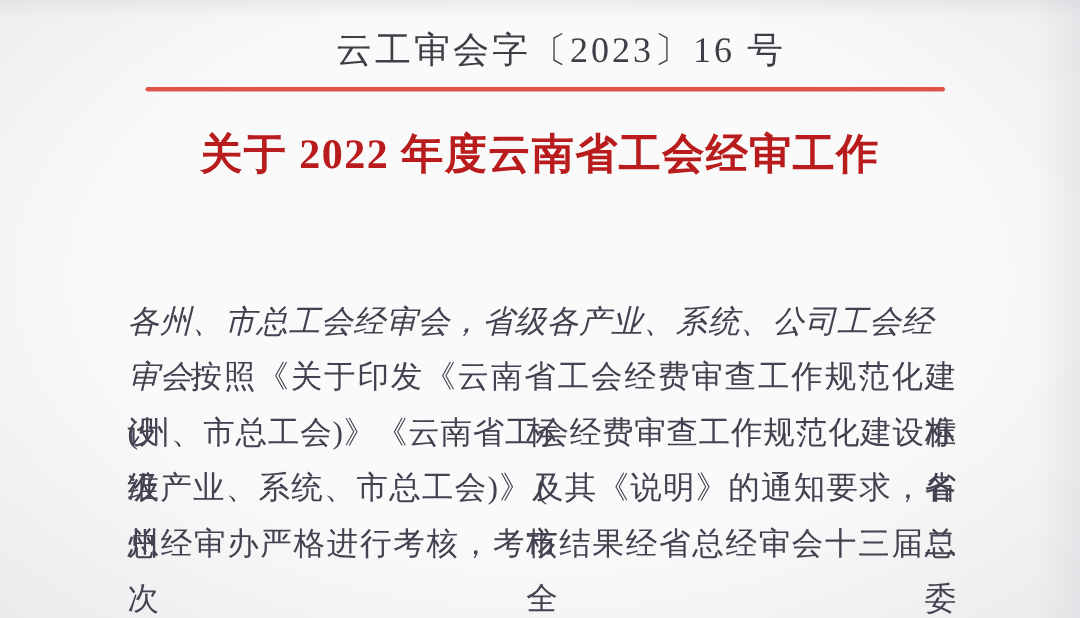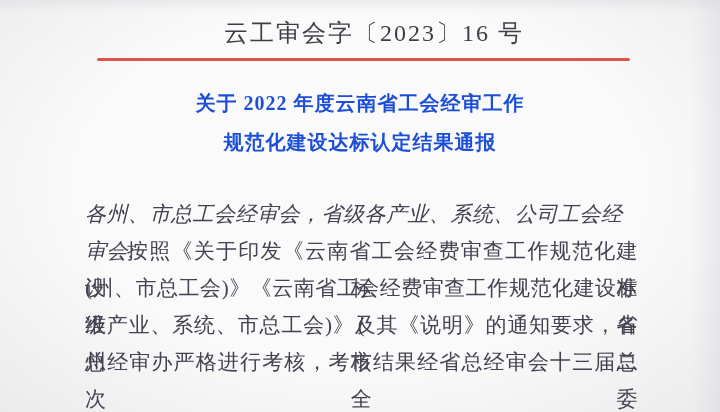--- a/index.html
+++ b/index.html
@@ -40,25 +40,25 @@
     height: 3px;
     border-radius: 2px;
   }
   .title {
     position: absolute;
     top: 84px;
     left: 0;
     width: 100%;
     margin: 0;
     text-align: center;
-    font-size: 20px;
+    font-size: 28px;
     font-weight: bold;
     line-height: 39px;
     letter-spacing: 1px;
-    color: #1d4ed8;
+    color: #b91c1c;
   }
   .title-line { display: block; }
   .doc-body {
     position: absolute;
     left: 85px;
     top: 196px;
     width: 553px;
     font-size: 21px;
     color: #424250;
   }
@@ -78,21 +78,20 @@
 <body>
 
 <div class="page">
 
   <div class="doc-number">云工审会字〔2023〕16 号</div>
 
   <div class="red-rule" style="background: rgb(224, 83, 74);"></div>
 
   <h1 class="title">
     <span class="title-line">关于 2022 年度云南省工会经审工作</span>
-    <span class="title-line">规范化建设达标认定结果通报</span>
   </h1>
 
   <div class="doc-body">
     <div class="line salutation">各州、市总工会经审会，省级各产业、系统、公司工会经审会:</div>
     <div class="line just indent">按照《关于印发《云南省工会经费审查工作规范化建设标准</div>
     <div class="line just">(州、市总工会)》《云南省工会经费审查工作规范化建设标准(省</div>
     <div class="line just">级产业、系统、市总工会)》及其《说明》的通知要求，各州市总</div>
     <div class="line just">总经审办严格进行考核，考核结果经省总经审会十三届二次全委</div>
   </div>
 

